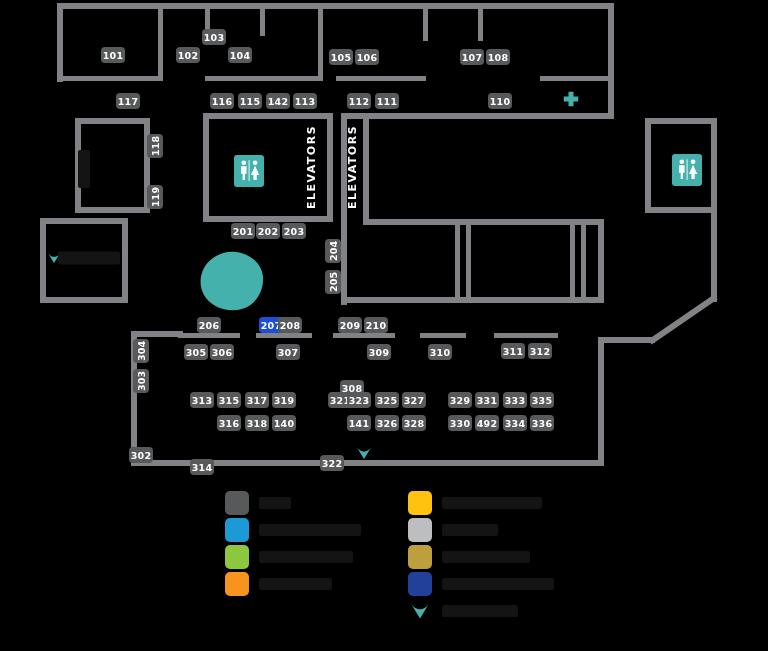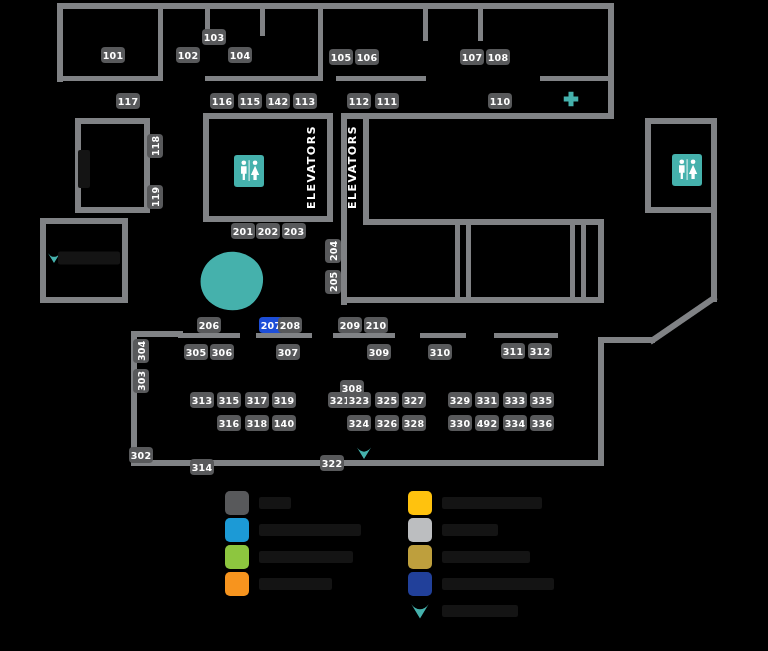--- a/index.html
+++ b/index.html
@@ -170,21 +170,21 @@
       <div class="chip" style="left: 284px; top: 400px;">319</div>
       <div class="chip" style="left: 202px; top: 423px; margin-top: 44px;">314</div>
       <div class="chip" style="left: 229px; top: 423px;">316</div>
       <div class="chip" style="left: 257px; top: 423px;">318</div>
       <div class="chip" style="left: 284px; top: 423px;">140</div>
       <div class="chip" style="left: 332px; top: 400px; margin-left: 8px;">321</div>
       <div class="chip" style="left: 359px; top: 400px;">323</div>
       <div class="chip" style="left: 387px; top: 400px;">325</div>
       <div class="chip" style="left: 414px; top: 400px;">327</div>
       <div class="chip" style="left: 332px; top: 423px; margin-top: 40px;">322</div>
-      <div class="chip" style="left: 359px; top: 423px;">324</div>
+      <div class="chip" style="left: 359px; top: 423px;">141</div>
       <div class="chip" style="left: 387px; top: 423px;">326</div>
       <div class="chip" style="left: 414px; top: 423px;">328</div>
       <div class="chip" style="left: 460px; top: 400px;">329</div>
       <div class="chip" style="left: 487px; top: 400px;">331</div>
       <div class="chip" style="left: 515px; top: 400px;">333</div>
       <div class="chip" style="left: 542px; top: 400px;">335</div>
       <div class="chip" style="left: 460px; top: 423px;">330</div>
       <div class="chip" style="left: 487px; top: 423px;">492</div>
       <div class="chip" style="left: 515px; top: 423px;">334</div>
       <div class="chip" style="left: 542px; top: 423px;">336</div>

